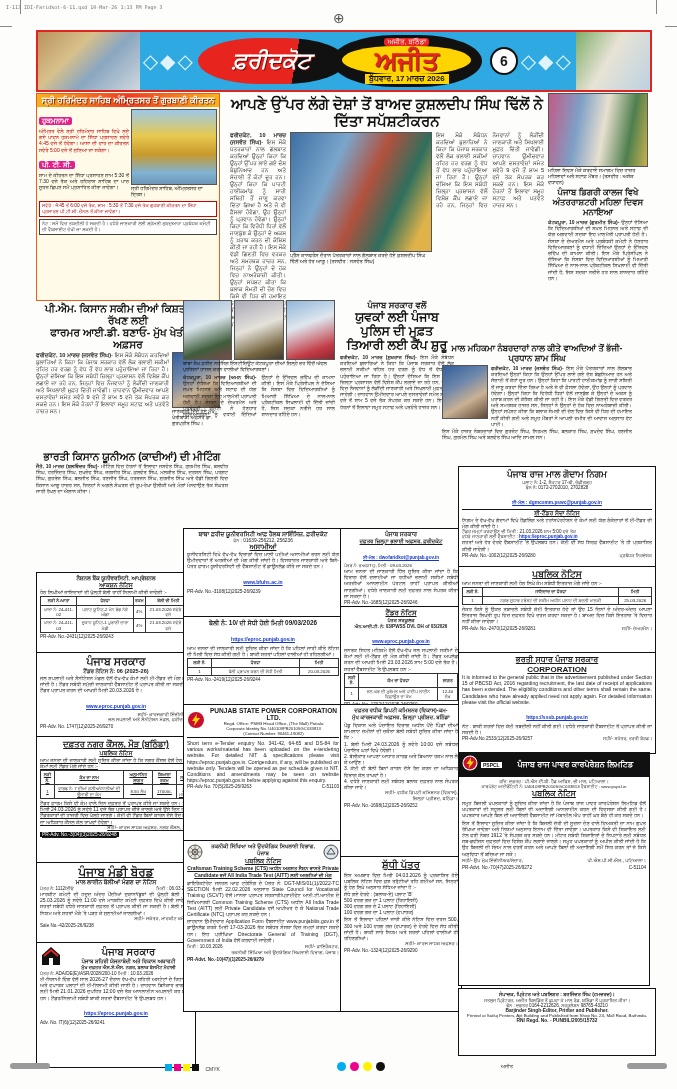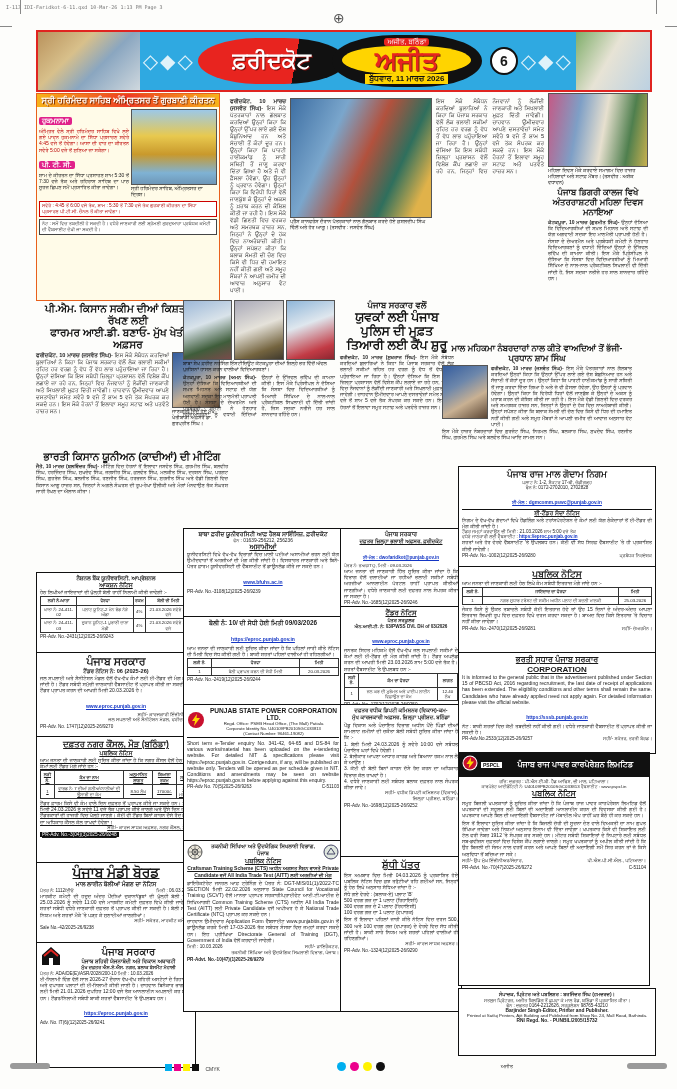--- a/index.html
+++ b/index.html
@@ -70,25 +70,25 @@
   <div class="abs regcross" style="left:333px;top:10px;">⊕</div>
   <div class="abs" style="left:0;top:26px;width:12px;height:1px;background:#888;"></div>
   <div class="abs" style="right:0;top:26px;width:12px;height:1px;background:#888;"></div>
   <div class="abs" style="left:20px;top:0;width:1px;height:14px;background:#888;"></div>
   <div class="abs" style="right:20px;top:0;width:1px;height:14px;background:#888;"></div>
 
   <div class="abs mast" style="left:36px;top:30px;width:612px;height:58px;">
     <div class="photo ph" style="width:118px;"></div>
     <div class="diam" style="flex:0 0 58px;text-align:center;">◇◆◇</div>
     <div style="flex:1;display:flex;align-items:center;justify-content:center;position:relative;">
-      <div class="oval-ed" style="width:148px;height:46px;font-size:22px;z-index:1;">ਫ਼ਰੀਦਕੋਟ</div>
+      <div class="oval-ed" style="width:148px;height:46px;font-size:22px;z-index:1;font-style:italic;">ਫ਼ਰੀਦਕੋਟ</div>
       <div class="oval-aj" style="width:150px;height:52px;margin-left:-14px;z-index:2;">
         <span class="sub-ed">ਅਜੀਤ, ਬਠਿੰਡਾ</span>
         <div class="inner"><span class="ajt">ਅਜੀਤ</span></div>
-        <span class="dateline-m">ਬੁੱਧਵਾਰ, 11 ਮਾਰਚ 2026</span>
+        <span class="dateline-m">ਬੁੱਧਵਾਰ, 17 ਮਾਰਚ 2026</span>
       </div>
       <div class="pgnum" style="margin-left:8px;">6</div>
     </div>
     <div class="diam" style="flex:0 0 58px;text-align:center;">◇◆◇</div>
     <div class="photo ph2" style="width:86px;"></div>
   </div>
 
   <div class="abs kbox" style="left:36px;top:93px;width:182px;height:206px;">
     <div class="ktitle">ਸ੍ਰੀ ਹਰਿਮੰਦਰ ਸਾਹਿਬ ਅੰਮ੍ਰਿਤਸਰ ਤੋਂ ਗੁਰਬਾਣੀ ਕੀਰਤਨ</div>
     <div style="display:flex;padding:2px;gap:2px;">
@@ -118,20 +118,21 @@
       </div>
     </div>
   </div>
 
   <div class="abs" style="left:36px;top:450px;width:192px;height:118px;">
     <div class="h-md">ਭਾਰਤੀ ਕਿਸਾਨ ਯੂਨੀਅਨ (ਕਾਦੀਆਂ) ਦੀ ਮੀਟਿੰਗ</div>
     <div class="body5" style="margin-top:1px;"><b>ਜੈਤੋ, 10 ਮਾਰਚ (ਬਲਵਿੰਦਰ ਸਿੰਘ)-</b> <span>ਮੀਟਿੰਗ ਵਿਚ ਹੋਰਨਾਂ ਤੋਂ ਇਲਾਵਾ ਜਸਵੰਤ ਸਿੰਘ, ਗੁਰਮੀਤ ਸਿੰਘ, ਬਲਵੀਰ ਸਿੰਘ, ਹਰਜਿੰਦਰ ਸਿੰਘ, ਸੁਖਦੇਵ ਸਿੰਘ, ਜਗਸੀਰ ਸਿੰਘ, ਕੁਲਵੰਤ ਸਿੰਘ, ਮਲਕੀਤ ਸਿੰਘ, ਦਰਸ਼ਨ ਸਿੰਘ, ਪਰਗਟ ਸਿੰਘ, ਗੁਰਤੇਜ ਸਿੰਘ, ਬਲਜੀਤ ਸਿੰਘ, ਰਣਜੀਤ ਸਿੰਘ, ਹਰਭਜਨ ਸਿੰਘ, ਸੁਰਜੀਤ ਸਿੰਘ ਅਤੇ ਵੱਡੀ ਗਿਣਤੀ ਵਿਚ ਕਿਸਾਨ ਆਗੂ ਹਾਜ਼ਰ ਸਨ, ਜਿਨ੍ਹਾਂ ਨੇ ਅਗਲੇ ਸੰਘਰਸ਼ ਦੀ ਰੂਪ-ਰੇਖਾ ਉਲੀਕੀ ਅਤੇ ਮੰਗਾਂ ਮੰਨਵਾਉਣ ਤੱਕ ਸੰਘਰਸ਼ ਜਾਰੀ ਰੱਖਣ ਦਾ ਐਲਾਨ ਕੀਤਾ।</span></div>
   </div>
 
   <div class="abs" style="left:230px;top:95px;width:314px;height:203px;">
+    <div class="h-xl">ਆਪਣੇ ਉੱਪਰ ਲੱਗੇ ਦੋਸ਼ਾਂ ਤੋਂ ਬਾਅਦ ਕੁਸ਼ਲਦੀਪ ਸਿੰਘ ਢਿੱਲੋਂ ਨੇ ਦਿੱਤਾ ਸਪੱਸ਼ਟੀਕਰਨ</div>
     <div style="display:flex;gap:4px;margin-top:3px;">
       <div class="body6" style="flex:0 0 56px;"><b>ਫਰੀਦਕੋਟ, 10 ਮਾਰਚ (ਜਸਵੰਤ ਸਿੰਘ)-</b> <span>ਇਸ ਮੌਕੇ ਪੱਤਰਕਾਰਾਂ ਨਾਲ ਗੱਲਬਾਤ ਕਰਦਿਆਂ ਉਨ੍ਹਾਂ ਕਿਹਾ ਕਿ ਉਨ੍ਹਾਂ ਉੱਪਰ ਲਾਏ ਗਏ ਦੋਸ਼ ਬੇਬੁਨਿਆਦ ਹਨ ਅਤੇ ਸੱਚਾਈ ਤੋਂ ਕੋਹਾਂ ਦੂਰ ਹਨ। ਉਨ੍ਹਾਂ ਕਿਹਾ ਕਿ ਪਾਰਟੀ ਹਾਈਕਮਾਂਡ ਨੂੰ ਸਾਰੀ ਸਥਿਤੀ ਤੋਂ ਜਾਣੂ ਕਰਵਾ ਦਿੱਤਾ ਗਿਆ ਹੈ ਅਤੇ ਜੋ ਵੀ ਫ਼ੈਸਲਾ ਹੋਵੇਗਾ, ਉਹ ਉਨ੍ਹਾਂ ਨੂੰ ਪ੍ਰਵਾਨ ਹੋਵੇਗਾ। ਉਨ੍ਹਾਂ ਕਿਹਾ ਕਿ ਵਿਰੋਧੀ ਧਿਰਾਂ ਵੱਲੋਂ ਜਾਣਬੁੱਝ ਕੇ ਉਨ੍ਹਾਂ ਦੇ ਅਕਸ ਨੂੰ ਖ਼ਰਾਬ ਕਰਨ ਦੀ ਕੋਸ਼ਿਸ਼ ਕੀਤੀ ਜਾ ਰਹੀ ਹੈ। ਇਸ ਮੌਕੇ ਵੱਡੀ ਗਿਣਤੀ ਵਿਚ ਵਰਕਰ ਅਤੇ ਸਮਰਥਕ ਹਾਜ਼ਰ ਸਨ, ਜਿਨ੍ਹਾਂ ਨੇ ਉਨ੍ਹਾਂ ਦੇ ਹੱਕ ਵਿਚ ਨਾਅਰੇਬਾਜ਼ੀ ਕੀਤੀ। ਉਨ੍ਹਾਂ ਸਪੱਸ਼ਟ ਕੀਤਾ ਕਿ ਬਲਾਕ ਸੰਮਤੀ ਦੀ ਚੋਣ ਵਿਚ ਕਿਸੇ ਵੀ ਧਿਰ ਦੀ ਹਮਾਇਤ ਨਹੀਂ ਕੀਤੀ ਗਈ ਅਤੇ ਸਮੂਹ ਮੈਂਬਰਾਂ ਨੇ ਆਪਣੀ ਜ਼ਮੀਰ ਦੀ ਆਵਾਜ਼ ਅਨੁਸਾਰ ਵੋਟ ਪਾਈ।</span></div>
       <div style="flex:0 0 142px;">
         <div class="imgbox pic-press" style="width:140px;height:118px;"></div>
         <div class="cap">ਪ੍ਰੈੱਸ ਕਾਨਫਰੰਸ ਦੌਰਾਨ ਪੱਤਰਕਾਰਾਂ ਨਾਲ ਗੱਲਬਾਤ ਕਰਦੇ ਹੋਏ ਕੁਸ਼ਲਦੀਪ ਸਿੰਘ ਢਿੱਲੋਂ ਅਤੇ ਹੋਰ ਆਗੂ। (ਤਸਵੀਰ : ਜਸਵੰਤ ਸਿੰਘ)</div>
       </div>
       <div class="body6 cols2" style="flex:1;">ਇਸ ਮੌਕੇ ਸੰਬੋਧਨ ਕਰਦਿਆਂ ਬੁਲਾਰਿਆਂ ਨੇ ਕਿਹਾ ਕਿ ਪੰਜਾਬ ਸਰਕਾਰ ਵੱਲੋਂ ਲੋਕ ਭਲਾਈ ਸਕੀਮਾਂ ਤਹਿਤ ਹਰ ਵਰਗ ਨੂੰ ਵੱਧ ਤੋਂ ਵੱਧ ਲਾਭ ਪਹੁੰਚਾਇਆ ਜਾ ਰਿਹਾ ਹੈ। ਉਨ੍ਹਾਂ ਦੱਸਿਆ ਕਿ ਇਸ ਸਬੰਧੀ ਜ਼ਿਲ੍ਹਾ ਪ੍ਰਸ਼ਾਸਨ ਵੱਲੋਂ ਵਿਸ਼ੇਸ਼ ਕੈਂਪ ਲਗਾਏ ਜਾ ਰਹੇ ਹਨ, ਜਿਨ੍ਹਾਂ ਵਿਚ ਨੌਜਵਾਨਾਂ ਨੂੰ ਲੋੜੀਂਦੀ ਜਾਣਕਾਰੀ ਅਤੇ ਸਿਖਲਾਈ ਮੁਫ਼ਤ ਦਿੱਤੀ ਜਾਵੇਗੀ। ਚਾਹਵਾਨ ਉਮੀਦਵਾਰ ਆਪਣੇ ਦਸਤਾਵੇਜ਼ਾਂ ਸਮੇਤ ਸਵੇਰੇ 9 ਵਜੇ ਤੋਂ ਸ਼ਾਮ 5 ਵਜੇ ਤੱਕ ਸੰਪਰਕ ਕਰ ਸਕਦੇ ਹਨ। ਇਸ ਮੌਕੇ ਹੋਰਨਾਂ ਤੋਂ ਇਲਾਵਾ ਸਮੂਹ ਸਟਾਫ਼ ਅਤੇ ਪਤਵੰਤੇ ਹਾਜ਼ਰ ਸਨ।</div>
     </div>
   </div>
 
@@ -236,21 +237,21 @@
     </tbody>
       </table>
     <div class="body5">ਟੈਂਡਰ ਫ਼ਾਰਮ ਕਿਸੇ ਵੀ ਕੰਮ ਵਾਲੇ ਦਿਨ ਦਫ਼ਤਰ ਤੋਂ ਪ੍ਰਾਪਤ ਕੀਤੇ ਜਾ ਸਕਦੇ ਹਨ। ਟੈਂਡਰ ਮਿਤੀ 24.03.2026 ਨੂੰ ਸਵੇਰੇ 11 ਵਜੇ ਤੱਕ ਪ੍ਰਾਪਤ ਕੀਤੇ ਜਾਣਗੇ ਅਤੇ ਉਸੇ ਦਿਨ ਹਾਜ਼ਰ ਟੈਂਡਰਕਾਰਾਂ ਦੀ ਹਾਜ਼ਰੀ ਵਿਚ ਖੋਲ੍ਹੇ ਜਾਣਗੇ। ਕੋਈ ਵੀ ਟੈਂਡਰ ਬਿਨਾਂ ਕਾਰਨ ਦੱਸੇ ਰੱਦ ਕਰਨ ਦਾ ਅਧਿਕਾਰ ਕੌਂਸਲ ਕੋਲ ਰਾਖਵਾਂ ਹੋਵੇਗਾ।</div>
     <div class="sig">ਸਹੀ/- ਕਾਰਜ ਸਾਧਕ ਅਫ਼ਸਰ, ਨਗਰ ਕੌਂਸਲ, ਮੌੜ।</div>
     <div class="prline">
         <span class="prblack">PR-Adv. No.-3(04)(3)2025-26/9248</span>
       </div>
   </div>
 
   <div class="abs ad" style="left:36px;top:862px;width:152px;height:76px;">
-    <div class="t1 u" style="font-size:14px;font-family:Liberation Serif, serif;">ਪੰਜਾਬ ਮੰਡੀ ਬੋਰਡ</div>
+    <div class="t1 u" style="font-size:12px;">ਪੰਜਾਬ ਮੰਡੀ ਬੋਰਡ</div>
     <div class="t1" style="font-size:6px;">ਮਾਲ ਲਾਈਨ ਬੋਲੀਆਂ ਮੰਗਣ ਦਾ ਨੋਟਿਸ</div>
     <div style="display:flex;justify-content:space-between;font-size:4.6px;">
       <span>ਪੱਤਰ ਨੰ: 1112/ਈਓ</span>
       <span>ਮਿਤੀ : 06.03.2026</span>
     </div>
     <div class="body5">ਮਾਰਕੀਟ ਕਮੇਟੀ ਦੀ ਹਦੂਦ ਅੰਦਰ ਪੈਂਦੀਆਂ ਦੁਕਾਨਾਂ/ਬੂਥਾਂ ਦੀ ਖੁੱਲ੍ਹੀ ਬੋਲੀ ਮਿਤੀ 25.03.2026 ਨੂੰ ਸਵੇਰੇ 11:00 ਵਜੇ ਮਾਰਕੀਟ ਕਮੇਟੀ ਦਫ਼ਤਰ ਵਿਖੇ ਕੀਤੀ ਜਾਵੇਗੀ। ਸ਼ਰਤਾਂ ਸਬੰਧੀ ਵਧੇਰੇ ਜਾਣਕਾਰੀ ਦਫ਼ਤਰ ਤੋਂ ਪ੍ਰਾਪਤ ਕੀਤੀ ਜਾ ਸਕਦੀ ਹੈ। ਬੋਲੀ ਸਬੰਧੀ ਨਿਯਮ ਅਤੇ ਸ਼ਰਤਾਂ ਮੌਕੇ 'ਤੇ ਪੜ੍ਹ ਕੇ ਸੁਣਾਈਆਂ ਜਾਣਗੀਆਂ।</div>
     <div class="sig">ਸਹੀ/- ਸਕੱਤਰ, ਮਾਰਕੀਟ ਕਮੇਟੀ।</div>
     <div class="prline">
         <span>Sale No.-42/2025-26/9238</span>
       </div>

